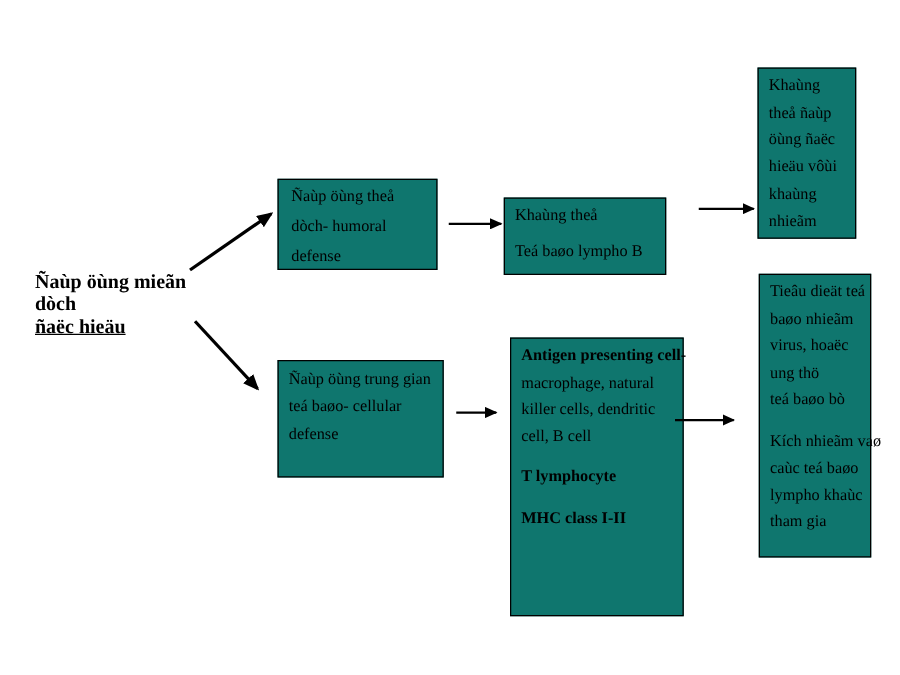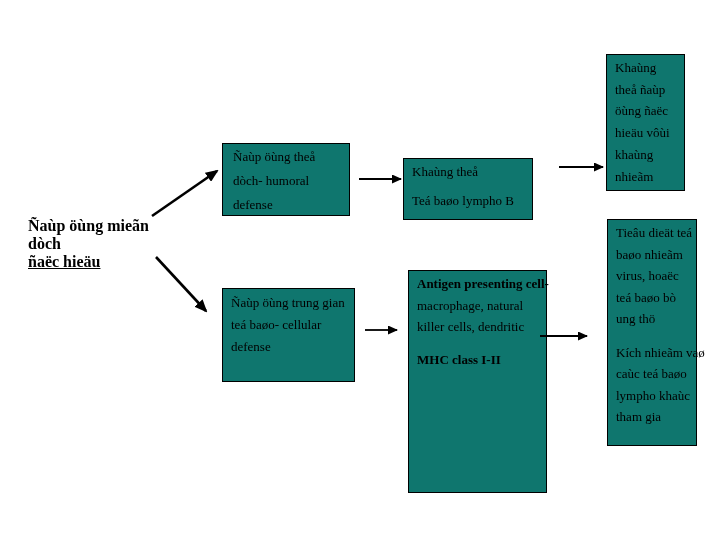--- a/index.html
+++ b/index.html
@@ -71,31 +71,33 @@
       <div class="ln">Ñaùp öùng trung gian</div>
       <div class="ln">teá baøo- cellular</div>
       <div class="ln">defense</div>
     </div>
 
   <div class="box" id="box-apc">
     <div class="ln apc-title">Antigen presenting cell-</div>
     <div>
         <div class="ln">macrophage, natural</div>
         <div class="ln">killer cells, dendritic</div>
+        <div class="ln">cell, B cell</div>
       </div>
+    <div class="ln apc-sub">T lymphocyte</div>
     <div class="ln apc-sub">MHC class I-II</div>
   </div>
 
   <div class="box" id="box-kill">
     <div class="para1">
         <div class="ln">Tieâu dieät teá</div>
         <div class="ln">baøo nhieãm</div>
         <div class="ln">virus, hoaëc</div>
+        <div class="ln">ung thö</div>
         <div class="ln">teá baøo bò</div>
-        <div class="ln">ung thö</div>
       </div>
     <div class="para2">
         <div class="ln">Kích nhieãm vaø</div>
         <div class="ln">caùc teá baøo</div>
         <div class="ln">lympho khaùc</div>
         <div class="ln">tham gia</div>
       </div>
   </div>
 
   <svg id="arrow-layer" viewBox="0 0 720 540">

